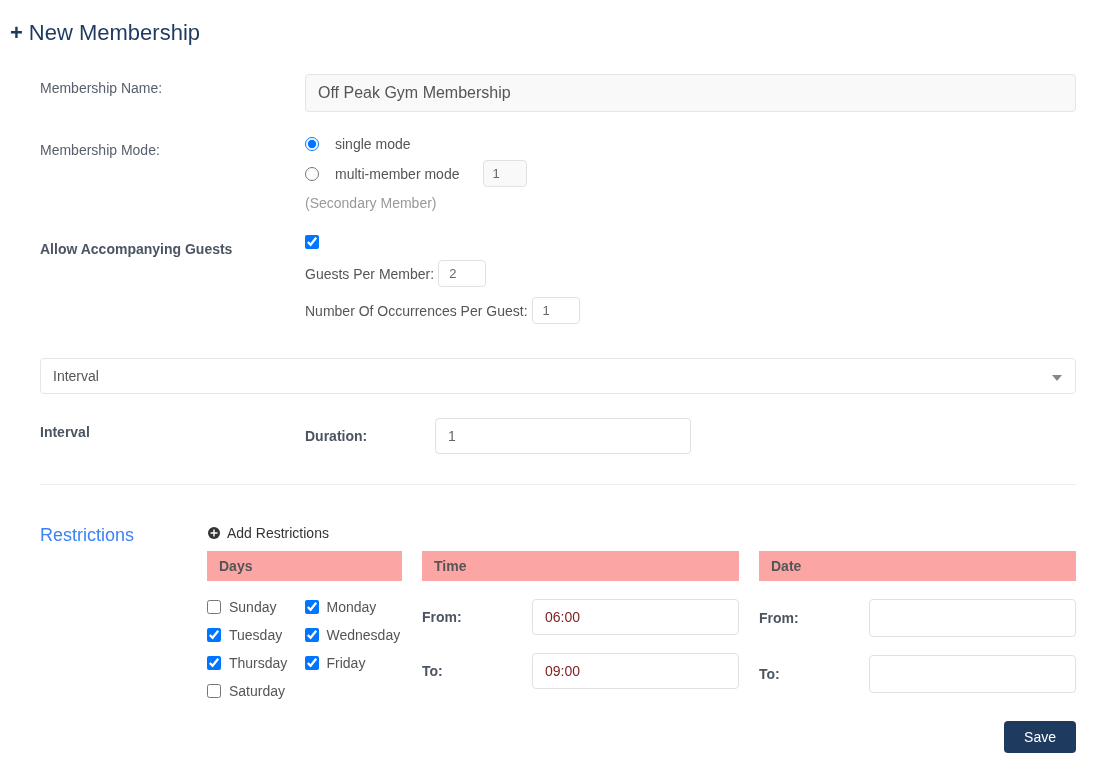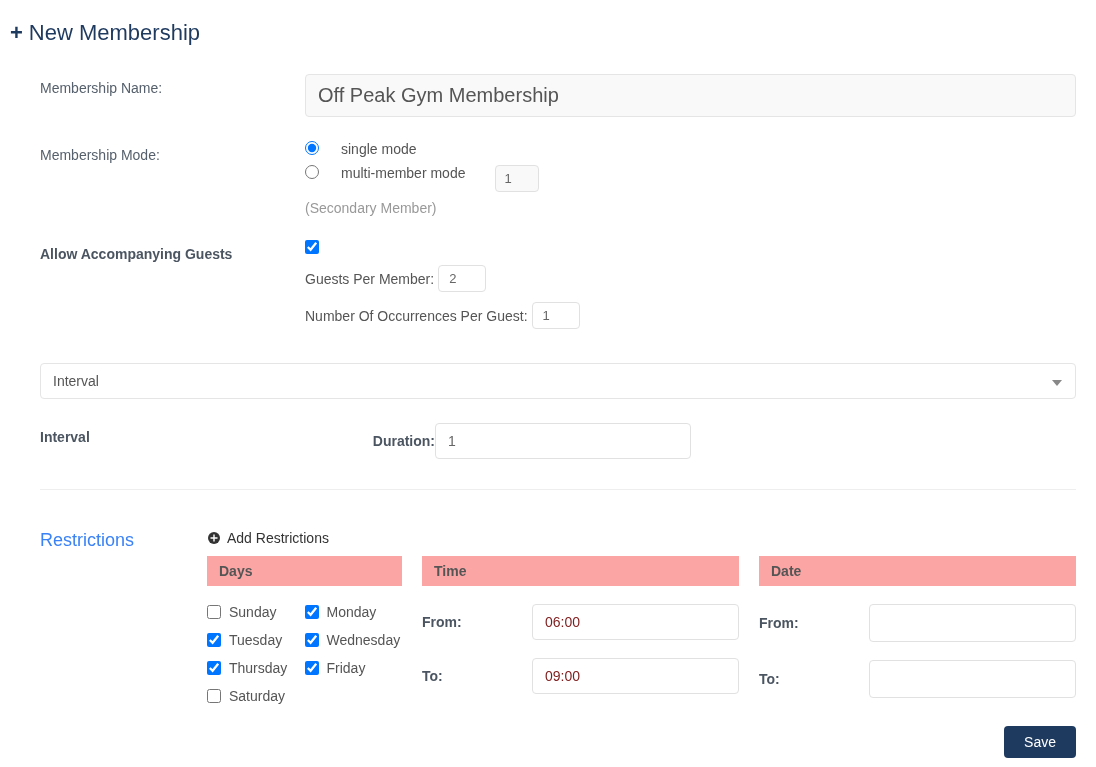--- a/index.html
+++ b/index.html
@@ -46,21 +46,21 @@
 .form-label.bold { font-weight: 600; color: #4b5561; }
 .form-control-area {
   flex: 1;
 }
 .text-input {
   width: 100%;
   padding: 9px 12px;
   border: 1px solid #e5e5e5;
   background: #f9f9f9;
   border-radius: 4px;
-  font-size: 20px;
+  font-size: 16px;
   color: #555;
 }
 .select-input {
   width: 100%;
   padding: 9px 12px;
   border: 1px solid #e5e5e5;
   background: #fff;
   border-radius: 4px;
   font-size: 14px;
   color: #555;
@@ -74,22 +74,22 @@
   position: absolute;
   right: 14px;
   top: 50%;
   transform: translateY(-50%);
   pointer-events: none;
 }
 .select-caret svg { width: 10px; height: 6px; }
 .select-caret svg path { fill: #888; }
 .radio-line {
   display: flex;
-  align-items: flex-start;
-  gap: 22px;
+  align-items: center;
+  gap: 16px;
   margin-bottom: 8px;
   color: #555;
 }
 .radio-line input[type=radio] {
   width: 14px; height: 14px;
 }
 .small-num-input {
   width: 44px;
   padding: 5px 8px;
   border: 1px solid #e1e1e1;
@@ -129,21 +129,20 @@
 }
 .interval-row {
   display: flex;
   align-items: center;
   gap: 0;
 }
 .interval-label {
   width: 130px;
   color: #4b5561;
   font-weight: 600;
-  text-align: right;
 }
 .interval-duration {
   width: 256px;
   padding: 9px 12px;
   border: 1px solid #e1e1e1;
   border-radius: 4px;
   background: #fff;
   font-size: 14px;
   color: #666;
 }

